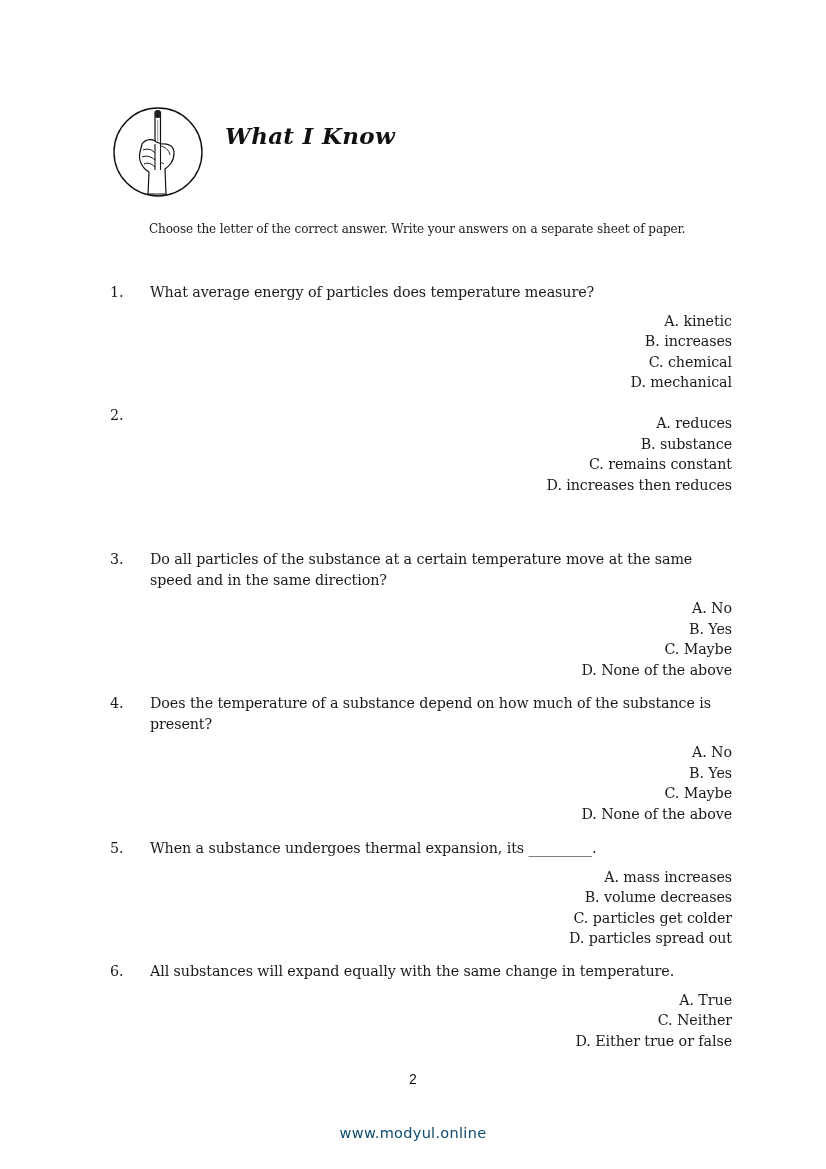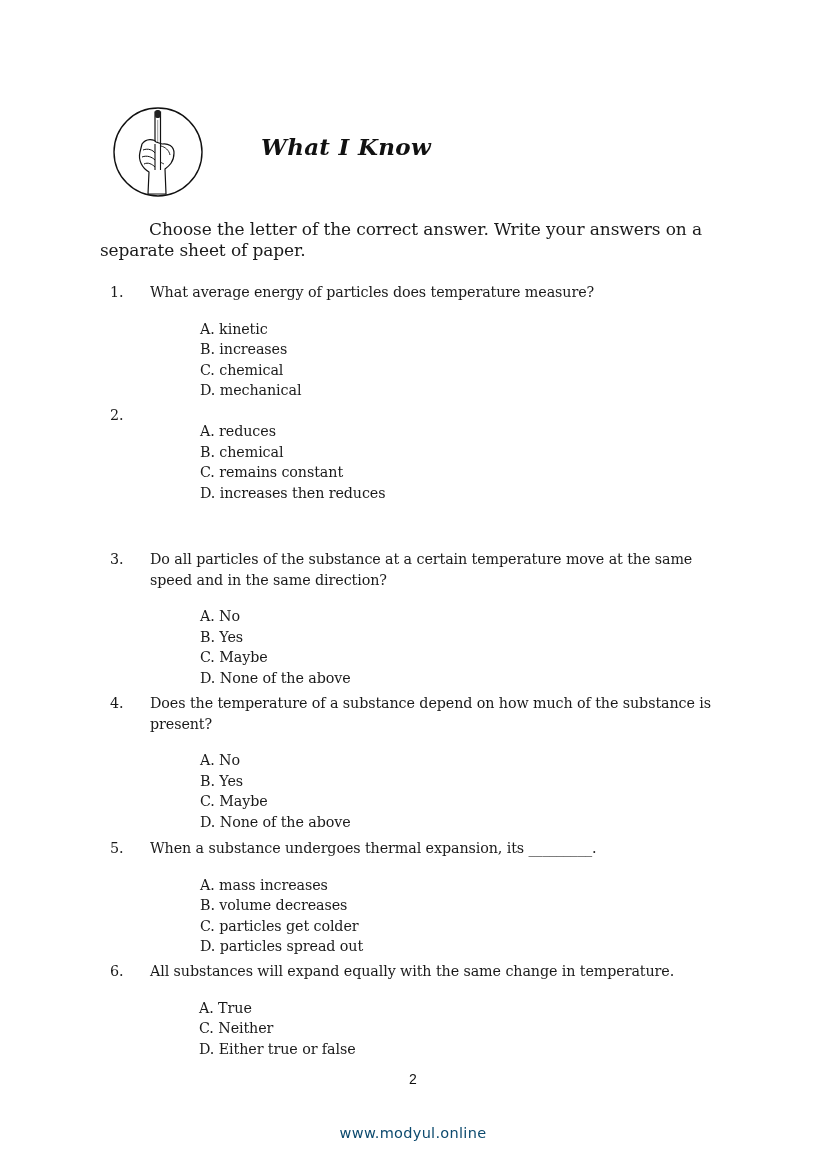--- a/index.html
+++ b/index.html
@@ -23,35 +23,34 @@
     .header-icon {
       position: absolute;
       left: 112px;
       top: 106px;
       width: 92px;
       height: 92px;
     }
     .section-title {
       position: absolute;
       left: 225px;
-      top: 133px;
+      top: 122px;
       font-family: "DejaVu Serif", serif;
       font-weight: bold;
       font-style: italic;
       font-size: 23px;
       letter-spacing: 0.3px;
       color: #111;
-      margin-left: 36px;
     }
     .instructions {
       position: absolute;
       left: 100px;
       top: 219px;
       width: 620px;
-      font-size: 17px;
+      font-size: 12px;
       line-height: 21px;
       text-indent: 49px;
       letter-spacing: -0.1px;
     }
     .question {
       position: absolute;
       left: 100px;
       width: 640px;
       font-size: 14.3px;
       line-height: 20.6px;
@@ -60,24 +59,25 @@
     .q-num {
       position: absolute;
       left: 10px;
       top: 0;
     }
     .q-text {
       margin-left: 50px;
       width: 580px;
     }
     .choices {
-      margin: 16px;
+      margin: 8px;
       padding: 0;
       list-style: none;
       margin-left: 100px;
+      text-align: right;
     }
     .choices li {
       height: 20.6px;
     }
     .q6 .choices { margin-left: 99px; }
     .page-number {
       position: absolute;
       left: 0;
       width: 826px;
       top: 1071px;
@@ -134,21 +134,21 @@
       <li>B. increases</li>
       <li>C. chemical</li>
       <li>D. mechanical</li>
     </ul>
   </div>
 
   <div class="question q2" style="top:405px;">
     <span class="q-num">2.</span>
     <ul class="choices">
       <li>A. reduces</li>
-      <li>B. chemical</li>
+      <li>B. substance</li>
       <li>C. remains constant</li>
       <li>D. increases then reduces</li>
     </ul>
   </div>
 
   <div class="question q3" style="top:549px;">
     <span class="q-num">3.</span>
     <div class="q-text">Do all particles of the substance at a certain temperature move at the same speed and in the same direction?</div>
     <ul class="choices">
       <li>A. No</li>

